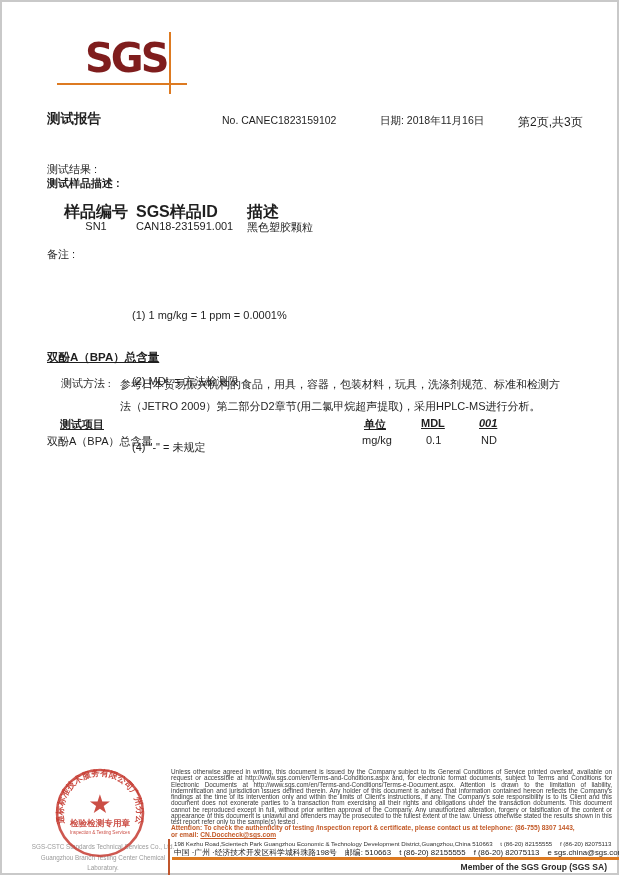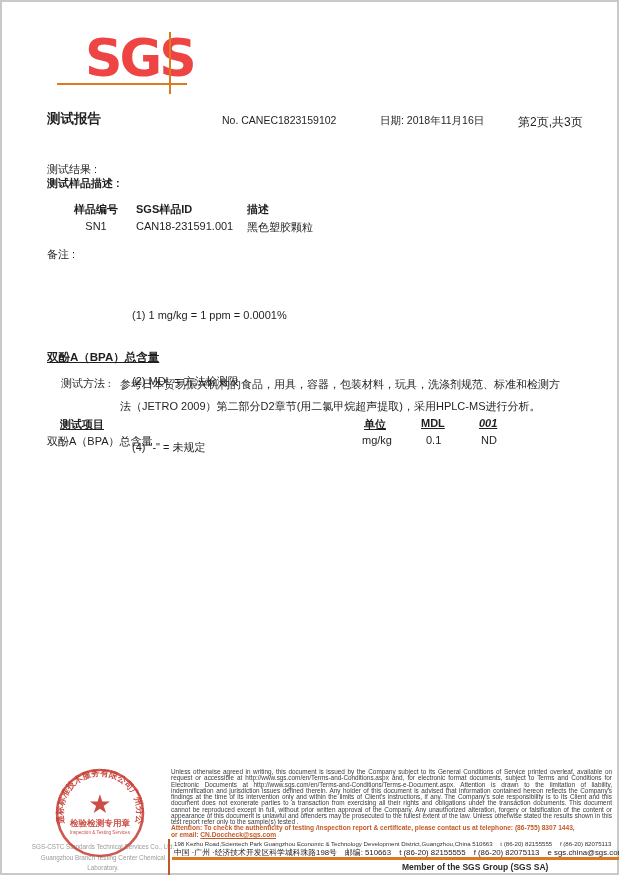--- a/index.html
+++ b/index.html
@@ -13,21 +13,21 @@
     position:absolute;inset:0;
     border:2px solid #c9c9c9;
     box-sizing:border-box;
     background:#fff;
   }
   .abs{position:absolute;}
 
   
   .logo-text{
     position:absolute;left:83px;top:30px;
-    font-size:52px;font-weight:bold;color:#ef4444;
+    font-size:40px;font-weight:bold;color:#7f1d1d;
     letter-spacing:-3px;line-height:52px;
     font-family:"DejaVu Sans","Liberation Sans",sans-serif;
   }
   .logo-hline{position:absolute;left:55px;top:81px;width:130px;height:2px;background:#dd7a21;}
   .logo-vline{position:absolute;left:167px;top:30px;width:2px;height:62px;background:#dd7a21;}
 
   
   .hdr-title{left:45px;top:108px;font-size:13.5px;font-weight:bold;}
   .hdr-no{left:220px;top:112px;font-size:10.5px;}
   .hdr-date{left:378px;top:112px;font-size:10.5px;}
@@ -35,21 +35,21 @@
 
   .label{font-size:11px;}
 
   .results-label{left:45px;top:160px;}
   .sampledesc-label{left:45px;top:174px;font-weight:bold;}
 
   
   .st-col1{left:49px;width:90px;text-align:center;}
   .st-col2{left:134px;width:100px;text-align:left;}
   .st-col3{left:245px;}
-  .st-hdr{top:200px;font-size:11px;font-weight:bold;}
+  .st-hdr{top:200px;font-size:16px;font-weight:bold;}
   .st-row{top:218px;font-size:11px;}
 
   .notes-label{left:45px;top:245px;}
   .notes{left:95px;top:258px;font-size:11px;line-height:22px;white-space:pre;margin-left:35px;}
 
   .bpa-heading{left:45px;top:348px;font-size:11.5px;font-weight:bold;text-decoration:underline;}
   .method-label{left:59px;top:374px;font-family:Liberation Serif, serif;}
   .method-text{left:118px;top:372px;width:482px;font-size:11px;line-height:21.5px;}
 
   
@@ -83,21 +83,21 @@
     color:#c35a28;font-weight:bold;
   }
   .attention .email{text-decoration:underline;}
   .addr-divider{left:166px;top:837px;width:2px;height:38px;background:#c0562c;}
   .addr{left:172px;top:838px;width:440px;white-space:nowrap;}
   .addr-en{font-size:6.1px;color:#333;line-height:8px;}
   .addr-cn{font-size:7.8px;color:#222;line-height:10px;}
   .addr span{margin-right:6px;}
   .footer-rule{left:170px;top:855px;width:447px;height:2.5px;background:#dd7a21;}
   .member{
-    left:400px;top:860px;width:205px;text-align:left;
+    left:400px;top:860px;width:205px;text-align:right;
     font-size:8.5px;font-weight:600;color:#2a2a2a;
   }
 </style>
 </head>
 <body>
 
 <div class="page">
 
   <div>
     <div class="logo-text">SGS</div>

